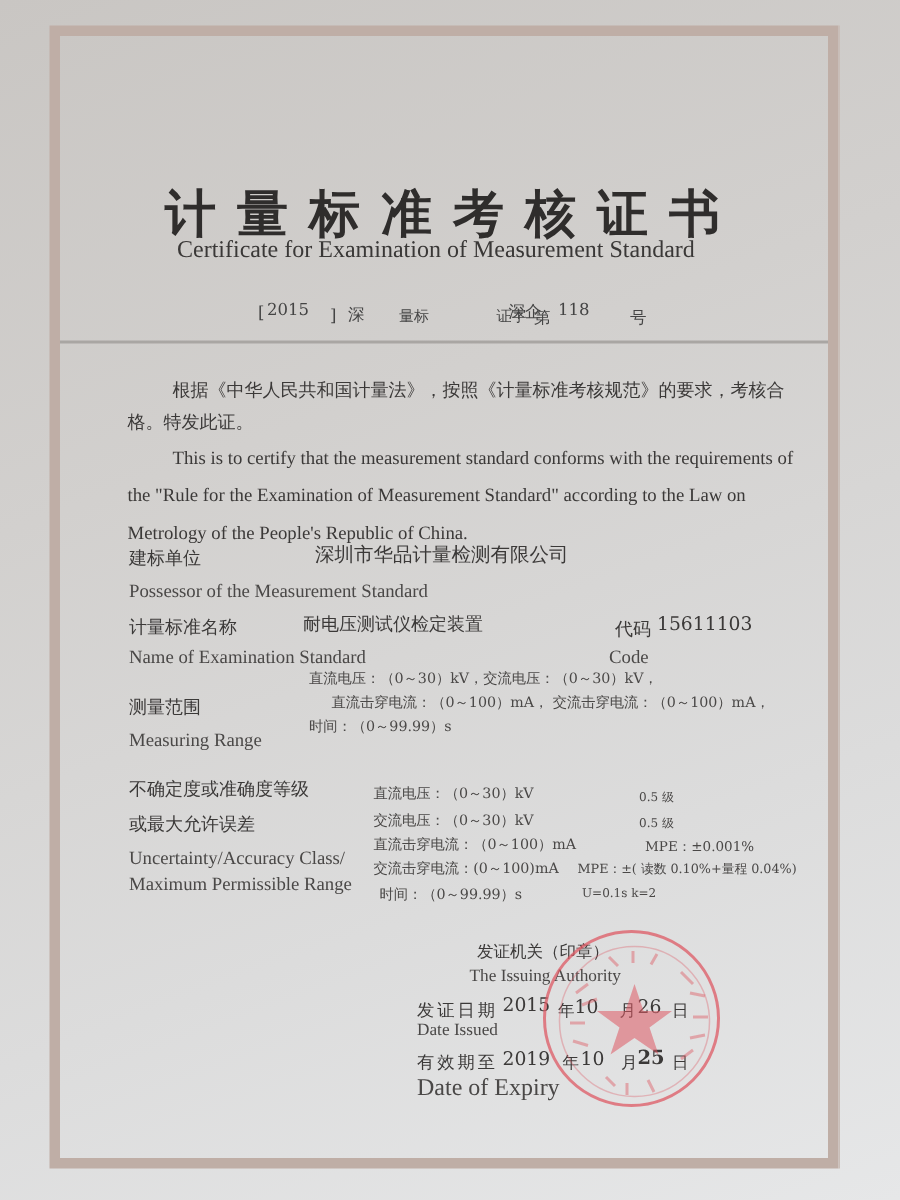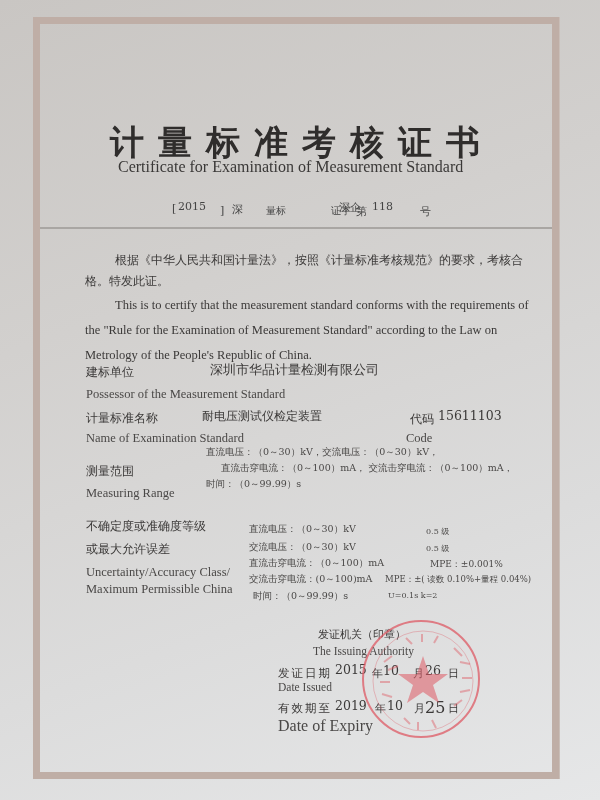--- a/index.html
+++ b/index.html
@@ -100,21 +100,21 @@
 
 <div class="val small" style="left:206px;top:446px;">直流电压：（0～30）kV，交流电压：（0～30）kV，</div>
 <div class="lbl" style="left:86px;top:463px;">测量范围</div>
 <div class="val small" style="left:206px;top:462px;margin-left:15px;">直流击穿电流：（0～100）mA，  交流击穿电流：（0～100）mA，</div>
 <div class="val small" style="left:206px;top:478px;">时间：（0～99.99）s</div>
 <div class="lbl lbl-en" style="left:86px;top:486px;">Measuring Range</div>
 
 <div class="lbl" style="left:86px;top:518px;">不确定度或准确度等级</div>
 <div class="lbl" style="left:86px;top:541px;">或最大允许误差</div>
 <div class="lbl lbl-en" style="left:86px;top:565px;">Uncertainty/Accuracy Class/</div>
-<div class="lbl lbl-en" style="left:86px;top:582px;">Maximum Permissible China</div>
+<div class="lbl lbl-en" style="left:86px;top:582px;">Maximum Permissible Range</div>
 
 <div class="acc" style="left:249px;top:523px;">直流电压：（0～30）kV</div>
 <div class="acc" style="left:426px;top:526px;font-size:8px;">0.5 级</div>
 <div class="acc" style="left:249px;top:541px;">交流电压：（0～30）kV</div>
 <div class="acc" style="left:426px;top:543px;font-size:8px;">0.5 级</div>
 <div class="acc" style="left:249px;top:557px;">直流击穿电流：（0～100）mA</div>
 <div class="acc" style="left:430px;top:558px;font-size:9px;">MPE：±0.001%</div>
 <div class="acc" style="left:249px;top:573px;">交流击穿电流：(0～100)mA</div>
 <div class="acc" style="left:385px;top:574px;font-size:8.5px;">MPE：±( 读数 0.10%+量程 0.04%)</div>
 <div class="acc" style="left:253px;top:590px;">时间：（0～99.99）s</div>
@@ -130,21 +130,21 @@
 <div class="val" style="left:413px;top:666px;font-size:11px;">月</div>
 <div class="val" style="left:425px;top:663px;font-size:12.5px;">26</div>
 <div class="val" style="left:448px;top:666px;font-size:11px;">日</div>
 <div class="lbl lbl-en" style="left:278px;top:681px;font-size:11.5px;">Date Issued</div>
 
 <div class="lbl" style="left:278px;top:701px;font-size:11.5px;letter-spacing:2px;">有效期至</div>
 <div class="val" style="left:335px;top:698px;font-size:12.5px;">2019</div>
 <div class="val" style="left:375px;top:701px;font-size:11px;">年</div>
 <div class="val" style="left:387px;top:698px;font-size:12.5px;">10</div>
 <div class="val" style="left:414px;top:701px;font-size:11px;">月</div>
-<div class="val" style="left:425px;top:698px;font-size:16px;">25</div>
+<div class="val" style="left:425px;top:698px;font-size:13px;font-weight:bold;">25</div>
 <div class="val" style="left:448px;top:701px;font-size:11px;">日</div>
 <div class="lbl lbl-en" style="left:278px;top:717px;font-size:16px;">Date of Expiry</div>
 
 <div class="stamp">
   <svg width="118" height="118" viewBox="0 0 118 118">
     <circle cx="59" cy="59" r="50" fill="none" stroke="rgba(222,90,100,0.35)" stroke-width="1"></circle>
     <polygon points="59,34 65,52 84,52 69,63 75,81 59,70 43,81 49,63 34,52 53,52" fill="rgba(222,90,100,0.55)"></polygon>
     <g fill="none" stroke="rgba(222,90,100,0.45)" stroke-width="2">
       <path d="M20 40 l8 -6 M24 48 l10 -4 M16 60 l10 0 M18 72 l10 3"></path>
       <path d="M90 26 l8 8 M96 40 l10 2 M98 56 l10 0 M96 70 l10 -2 M90 84 l8 -6"></path>

